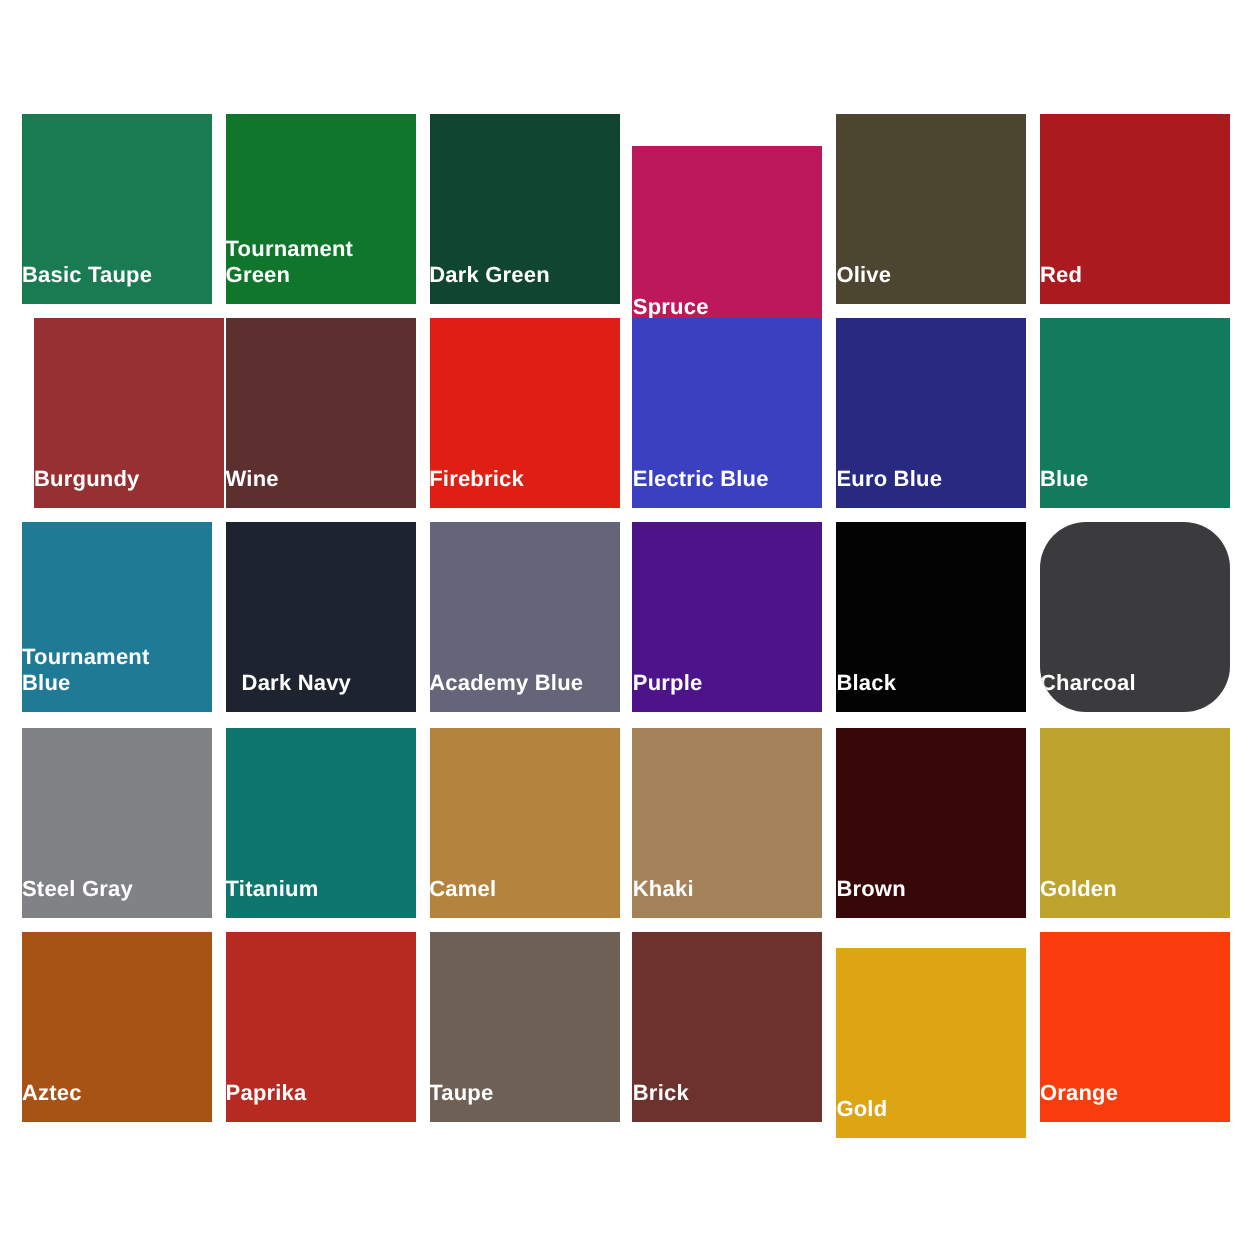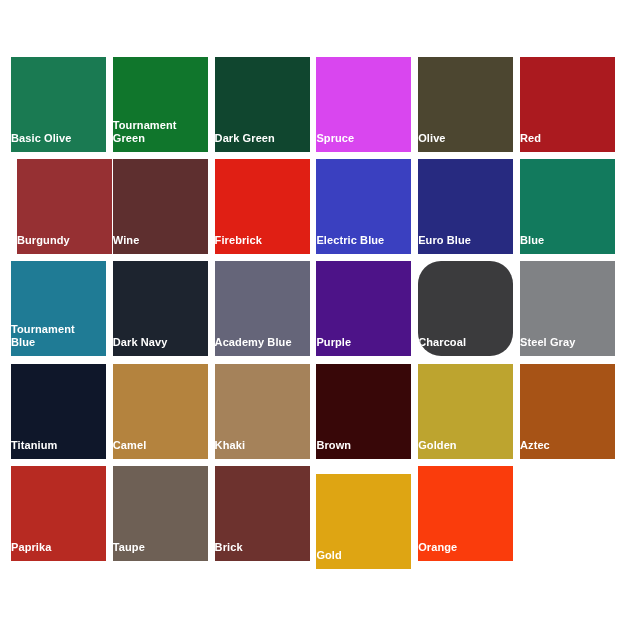--- a/index.html
+++ b/index.html
@@ -50,30 +50,30 @@
     box-sizing: border-box;
     white-space: pre-line;
     text-rendering: optimizeLegibility;
   }
 </style>
 </head>
 <body>
 
 <div id="swatch-chart">
     <div class="swatch" title="Basic Green" style="background-color: rgb(26, 122, 82);">
-      <span class="swatch-label">Basic Olive</span>
+      <span class="swatch-label">Basic Taupe</span>
     </div>
     <div class="swatch" title="Tournament Green" style="background-color: rgb(16, 118, 44);">
       <span class="swatch-label">Tournament
 Green</span>
     </div>
     <div class="swatch" title="Dark Green" style="background-color: rgb(16, 70, 47);">
       <span class="swatch-label">Dark Green</span>
     </div>
-    <div class="swatch" title="Spruce" style="background-color: #d946ef;">
+    <div class="swatch" title="Spruce" style="background-color: #be185d; margin-top: 16px;">
       <span class="swatch-label">Spruce</span>
     </div>
     <div class="swatch" title="Olive" style="background-color: rgb(76, 70, 48);">
       <span class="swatch-label">Olive</span>
     </div>
     <div class="swatch" title="Red" style="background-color: rgb(171, 26, 31);">
       <span class="swatch-label">Red</span>
     </div>
     <div class="swatch" title="Burgundy" style="background-color: rgb(150, 48, 51); margin-left: 6px;">
       <span class="swatch-label">Burgundy</span>
@@ -90,36 +90,39 @@
     <div class="swatch" title="Euro Blue" style="background-color: rgb(39, 42, 128);">
       <span class="swatch-label">Euro Blue</span>
     </div>
     <div class="swatch" title="Blue" style="background-color: rgb(18, 122, 93);">
       <span class="swatch-label">Blue</span>
     </div>
     <div class="swatch" title="Tournament Blue" style="background-color: rgb(31, 123, 149);">
       <span class="swatch-label">Tournament
 Blue</span>
     </div>
-    <div class="swatch" title="Dark Navy" style="background-color: rgb(29, 36, 47);">
+    <div class="swatch" title="Dark Navy" style="background-color: rgb(29, 36, 47); padding-left: 8px;">
       <span class="swatch-label">Dark Navy</span>
     </div>
     <div class="swatch" title="Academy Blue" style="background-color: rgb(101, 101, 121);">
       <span class="swatch-label">Academy Blue</span>
     </div>
     <div class="swatch" title="Purple" style="background-color: rgb(77, 19, 136);">
       <span class="swatch-label">Purple</span>
     </div>
+    <div class="swatch" title="Black" style="background-color: rgb(3, 3, 3);">
+      <span class="swatch-label">Black</span>
+    </div>
     <div class="swatch" title="Charcoal" style="background-color: rgb(59, 59, 61); border-radius: 23px;">
       <span class="swatch-label">Charcoal</span>
     </div>
     <div class="swatch" title="Steel Gray" style="background-color: rgb(128, 130, 133);">
       <span class="swatch-label">Steel Gray</span>
     </div>
-    <div class="swatch" title="Titanium" style="background-color: #0f172a;">
+    <div class="swatch" title="Titanium" style="background-color: #0f766e;">
       <span class="swatch-label">Titanium</span>
     </div>
     <div class="swatch" title="Camel" style="background-color: rgb(180, 131, 62);">
       <span class="swatch-label">Camel</span>
     </div>
     <div class="swatch" title="Khaki" style="background-color: rgb(165, 130, 90);">
       <span class="swatch-label">Khaki</span>
     </div>
     <div class="swatch" title="Brown" style="background-color: rgb(56, 7, 8);">
       <span class="swatch-label">Brown</span>

